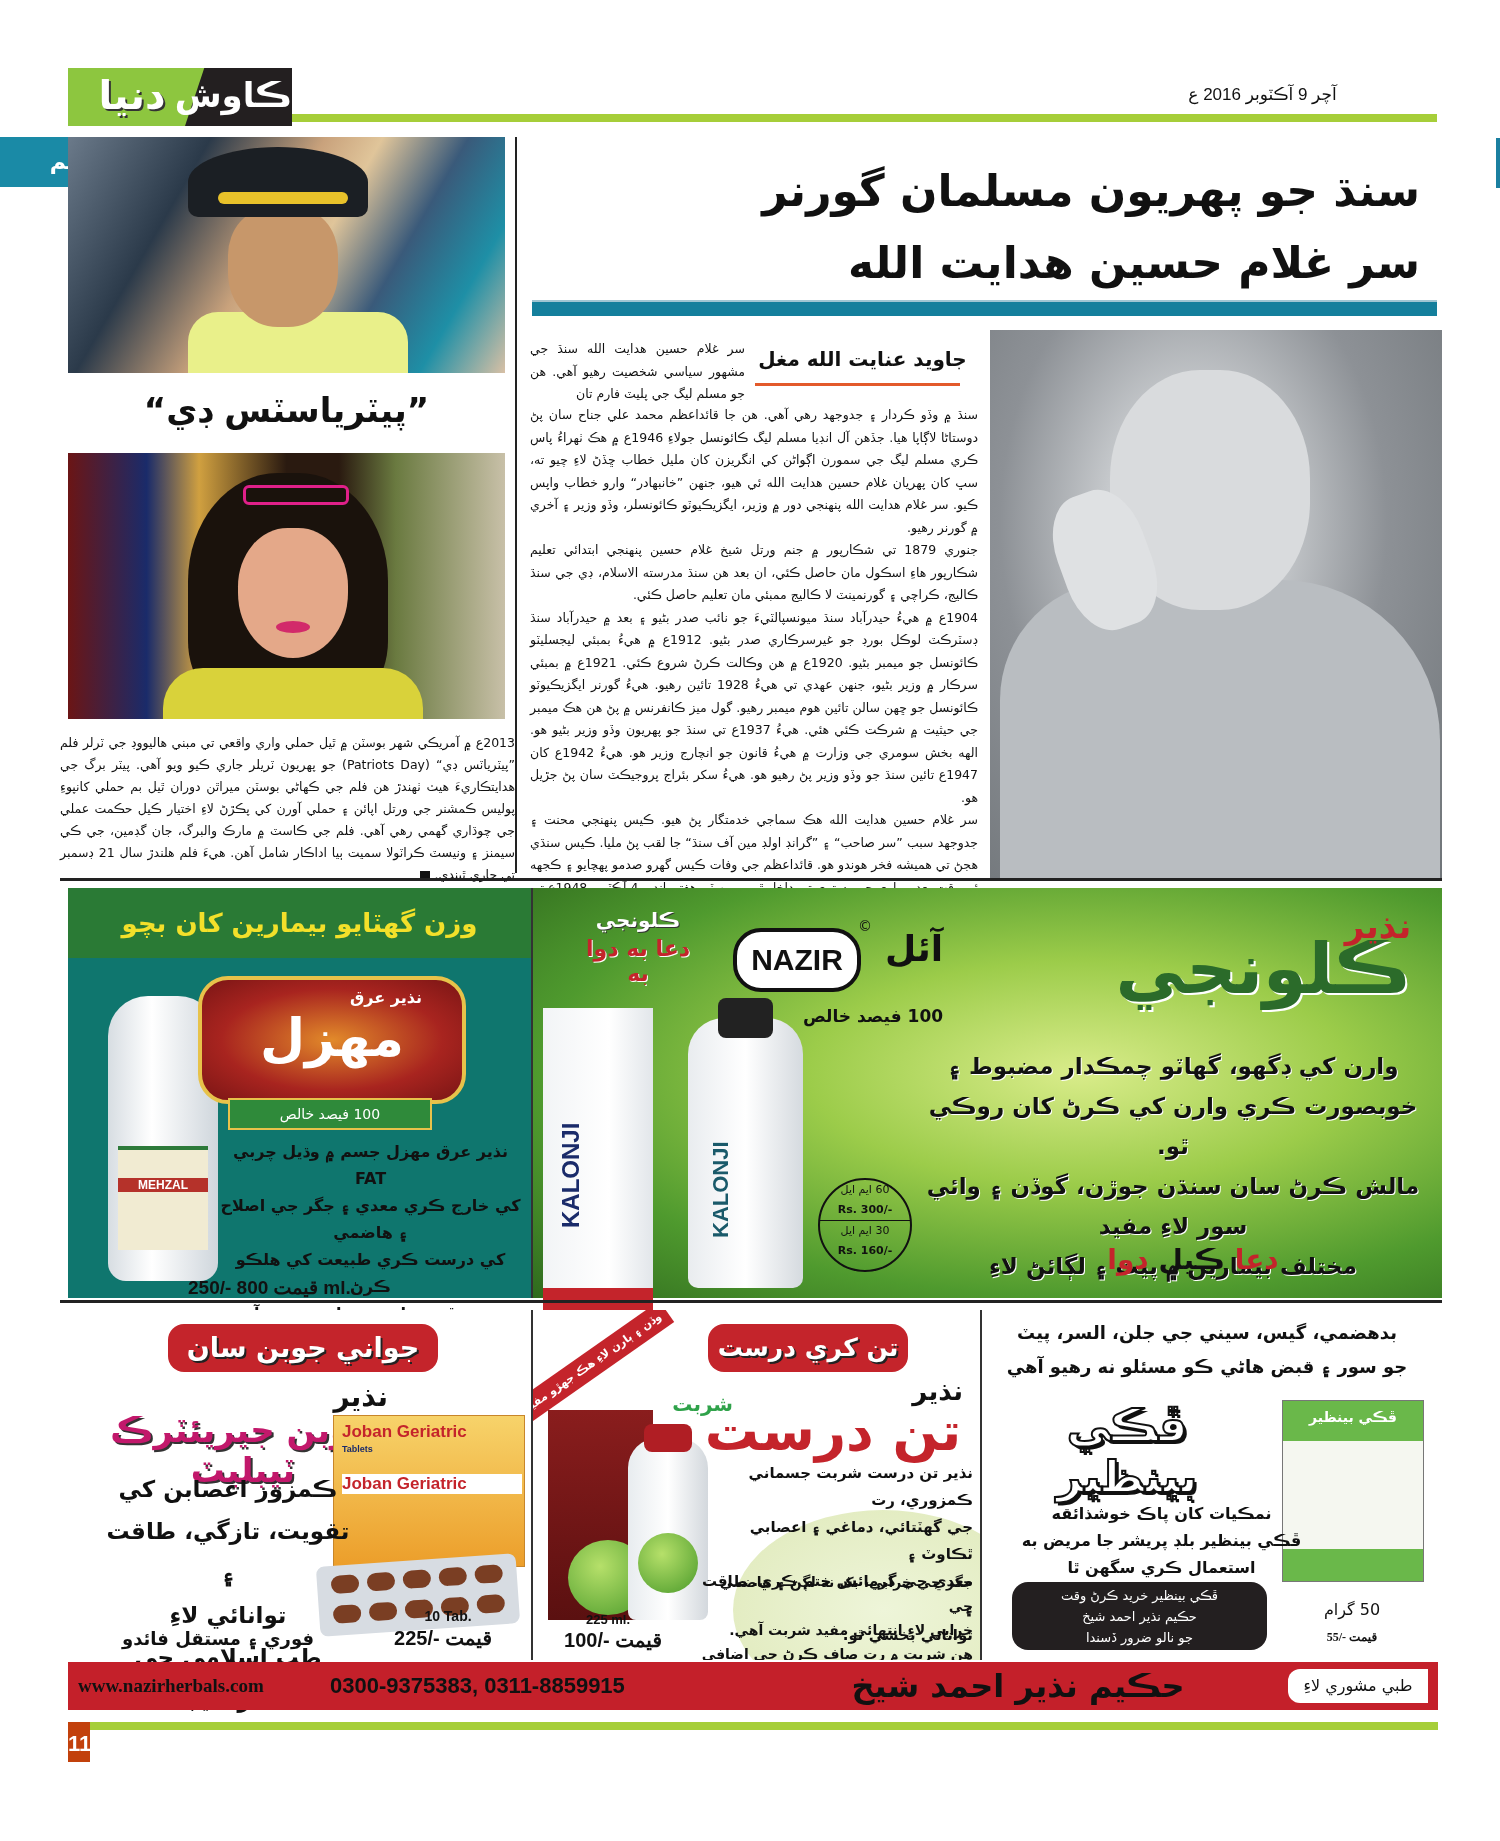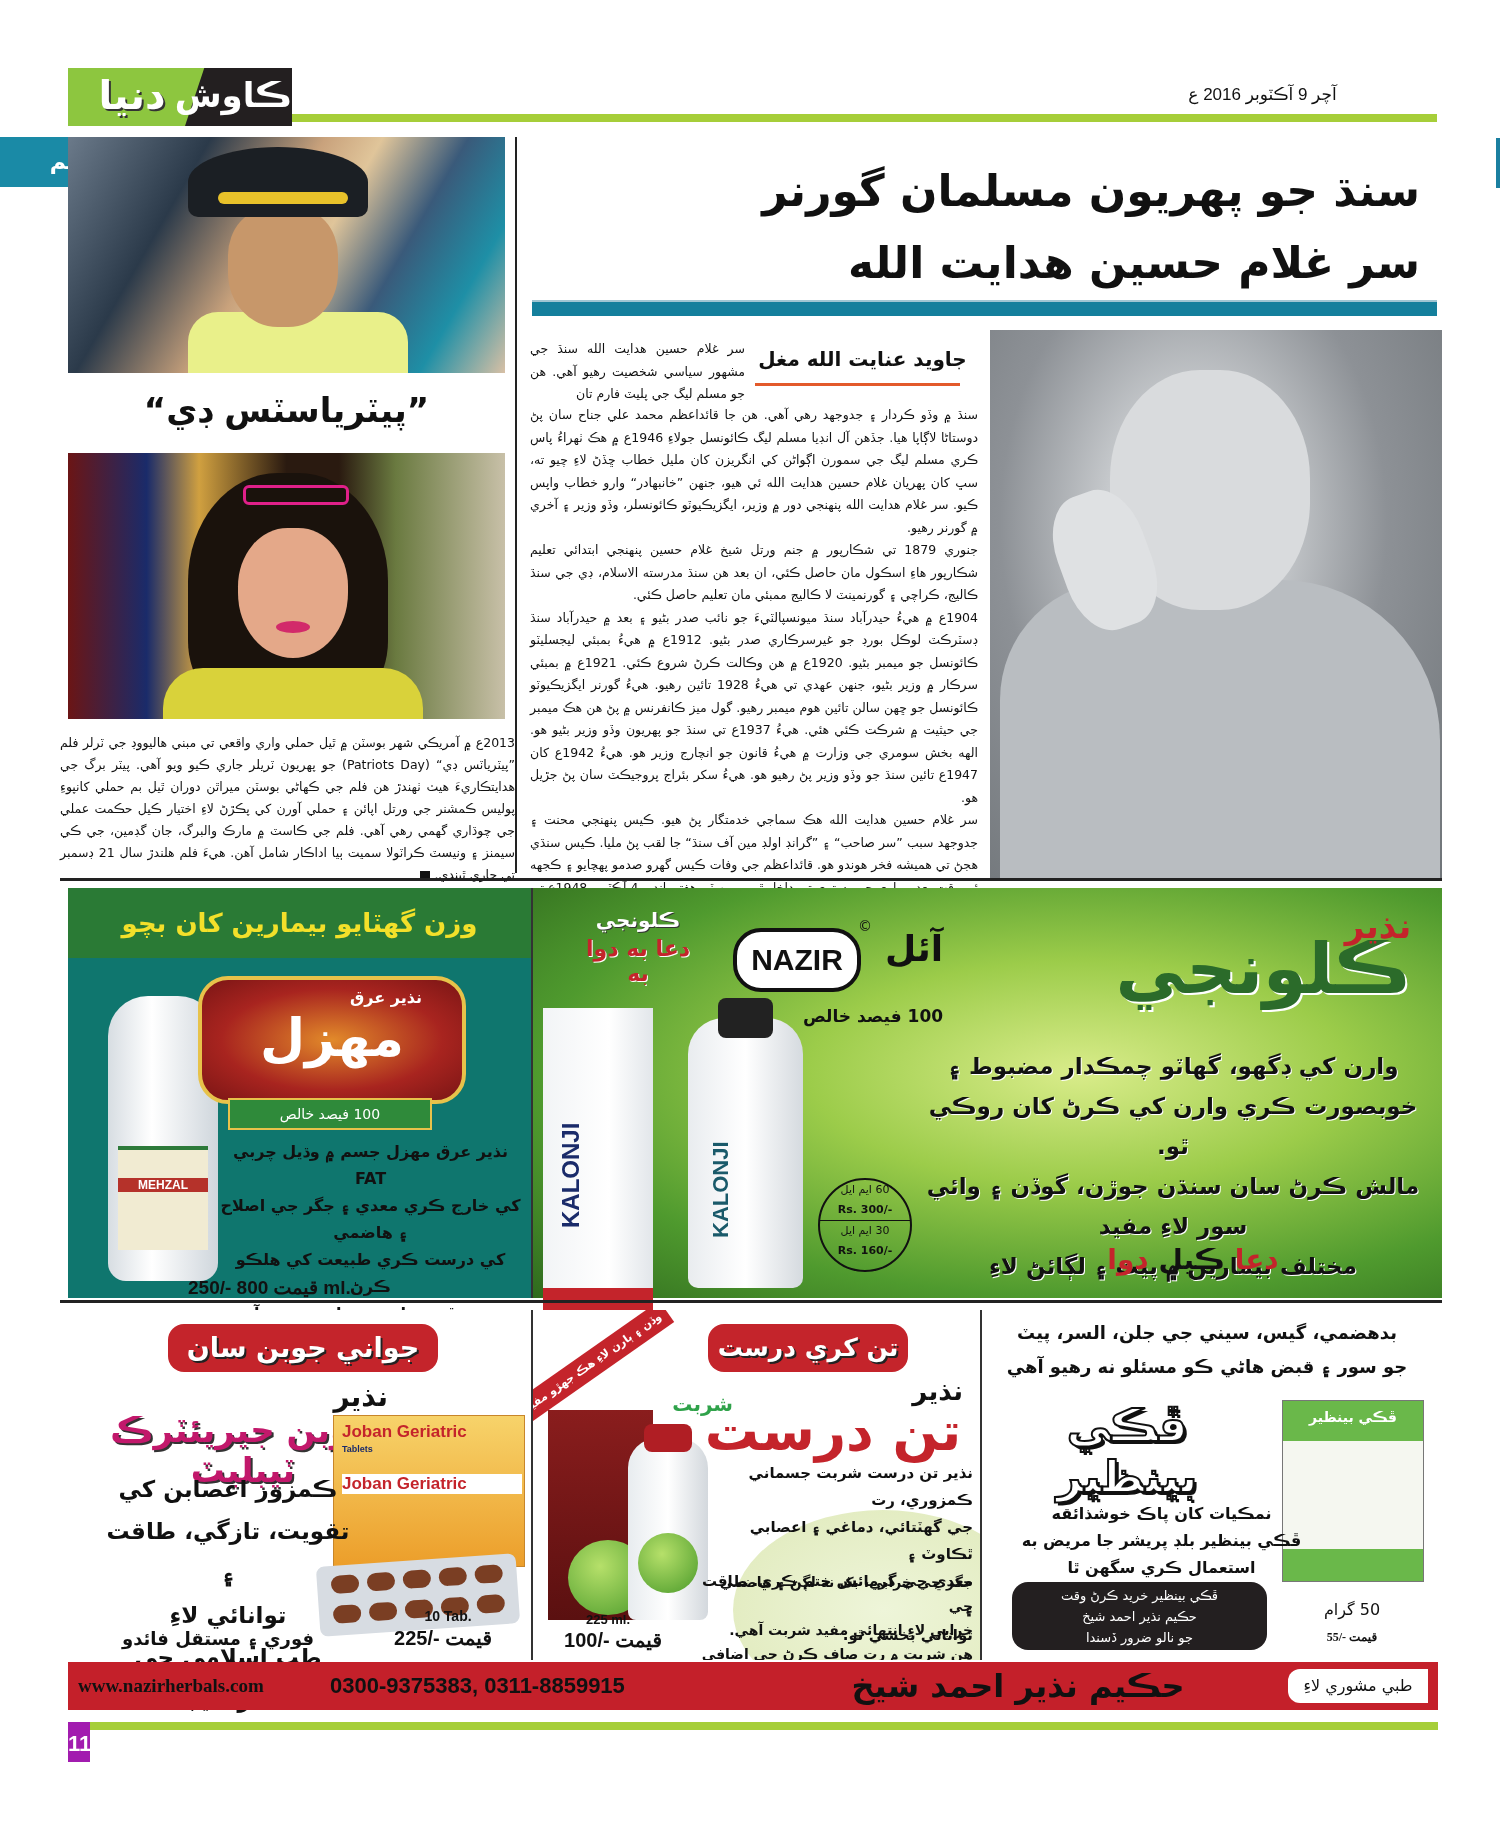--- a/index.html
+++ b/index.html
@@ -121,21 +121,21 @@
   #phaki-qty { left:320px; top:290px; width:100px; text-align:center; font-size:16px; }
   #phaki-price { left:300px; top:314px; width:140px; text-align:center; font-family:Liberation Serif, serif; font-size:12px; font-weight:bold;margin-top:6px; }
   
   #footer-bar { left:68px; top:1662px; width:1370px; height:48px; background:#c4202a; }
   #footer-url { left:10px; top:0; width:250px; height:48px; line-height:48px; font-family:"Liberation Serif", serif; font-size:19px; font-weight:bold; color:#111; }
   #footer-phones { left:262px; top:0; width:420px; height:48px; line-height:48px; font-family:"Liberation Sans", sans-serif; font-size:22px; font-weight:bold; color:#111; }
   #footer-name { left:690px; top:0; width:520px; height:48px; line-height:48px; text-align:center; font-size:32px; font-weight:bold; color:#111; }
   #footer-pill { left:1220px; top:7px; width:140px; height:34px; background:#fff; border-radius:12px 0 0 12px; text-align:center; line-height:34px; font-size:16px; color:#111; }
   
   #bottom-green-rule { left:68px; top:1722px; width:1370px; height:8px; background:#a6ce39; }
-  #page-number { left:68px; top:1722px; width:22px; height:40px; background:#a21caf; color:#fff; font-family:"Liberation Sans", sans-serif; font-size:22px; font-weight:bold; line-height:44px; }
+  #page-number { left:68px; top:1722px; width:22px; height:40px; background:#c2410c; color:#fff; font-family:"Liberation Sans", sans-serif; font-size:22px; font-weight:bold; line-height:44px; }
 </style>
 </head>
 <body>
 
 <div id="masthead" class="abs"></div>
 <div id="masthead-dark" class="abs"></div>
 <div id="brand-green-word" class="abs rtl">دنيا</div>
 <div id="brand-dark-word" class="abs rtl">ڪاوش</div>
 <div id="top-green-rule" class="abs"></div>
 <div id="date" class="abs rtl">آچر 9 آڪٽوبر 2016 ع</div>

